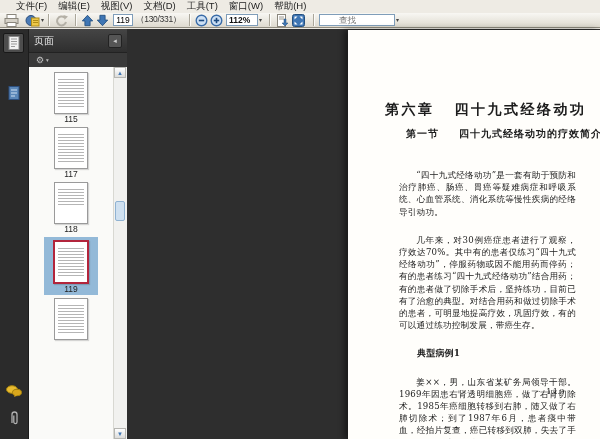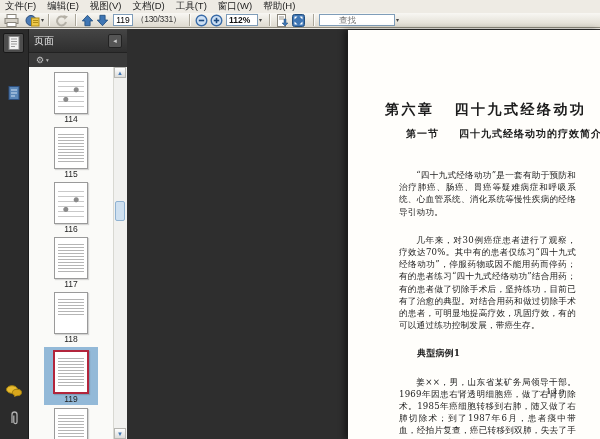--- a/index.html
+++ b/index.html
@@ -1,21 +1,21 @@
 <!DOCTYPE html>
 <html><head>
 <meta charset="utf-8">
 <style>
   html,body{margin:0;padding:0;background:#777;}
   .app{position:relative;width:600px;height:439px;overflow:hidden;
        font-family:"Liberation Sans","DejaVu Sans",sans-serif;background:#ece9e2;
        -webkit-font-smoothing:antialiased;}
   
   .menubar{position:absolute;left:0;top:0;width:600px;height:13px;background:#eeebe4;
-           display:flex;align-items:flex-end;padding-left:5px;box-sizing:border-box;}
+           display:flex;align-items:flex-end;padding-left:16px;box-sizing:border-box;}
   .menu-item{font-size:9.5px;color:#222;margin-right:11px;white-space:nowrap;cursor:default;}
   
   .toolbar{position:absolute;left:0;top:13px;width:600px;height:15px;
            background:linear-gradient(#f8f7f3,#dedacf);border-bottom:1px solid #8e8a7e;
            display:flex;align-items:center;padding:0 4px;box-sizing:border-box;}
   .tbtn{display:flex;align-items:center;justify-content:center;height:14px;}
   .sep{width:1px;height:12px;background:#aaa69a;border-right:1px solid #fcfbf8;margin:0 4px;}
   .caret{font-size:6px;color:#444;margin-left:1px;line-height:14px;}
   .tb-input{height:10px;border:1px solid #7f9db9;background:#fff;font-size:8.5px;
             font-family:"Liberation Sans",sans-serif;padding:0 1px;box-sizing:content-box;}
@@ -239,35 +239,23 @@
         <span class="panel-collapse">◄</span>
       </div>
       <div class="panel-options">
         <span class="gear">⚙</span>
         <span class="opt-caret">▾</span>
       </div>
       <div class="thumbs">
         <div class="thumb-col">
           <div class="thumb-item">
             <div class="thumb-img">
-                <div class="thumb-lines fig"></div>
-              </div>
-            <div class="thumb-label">114</div>
-          </div>
-          <div class="thumb-item">
-            <div class="thumb-img">
                 <div class="thumb-lines"></div>
               </div>
             <div class="thumb-label">115</div>
-          </div>
-          <div class="thumb-item">
-            <div class="thumb-img">
-                <div class="thumb-lines fig"></div>
-              </div>
-            <div class="thumb-label">116</div>
           </div>
           <div class="thumb-item">
             <div class="thumb-img">
                 <div class="thumb-lines"></div>
               </div>
             <div class="thumb-label">117</div>
           </div>
           <div class="thumb-item">
             <div class="thumb-img">
                 <div class="thumb-lines" style="height:18px;"></div>

